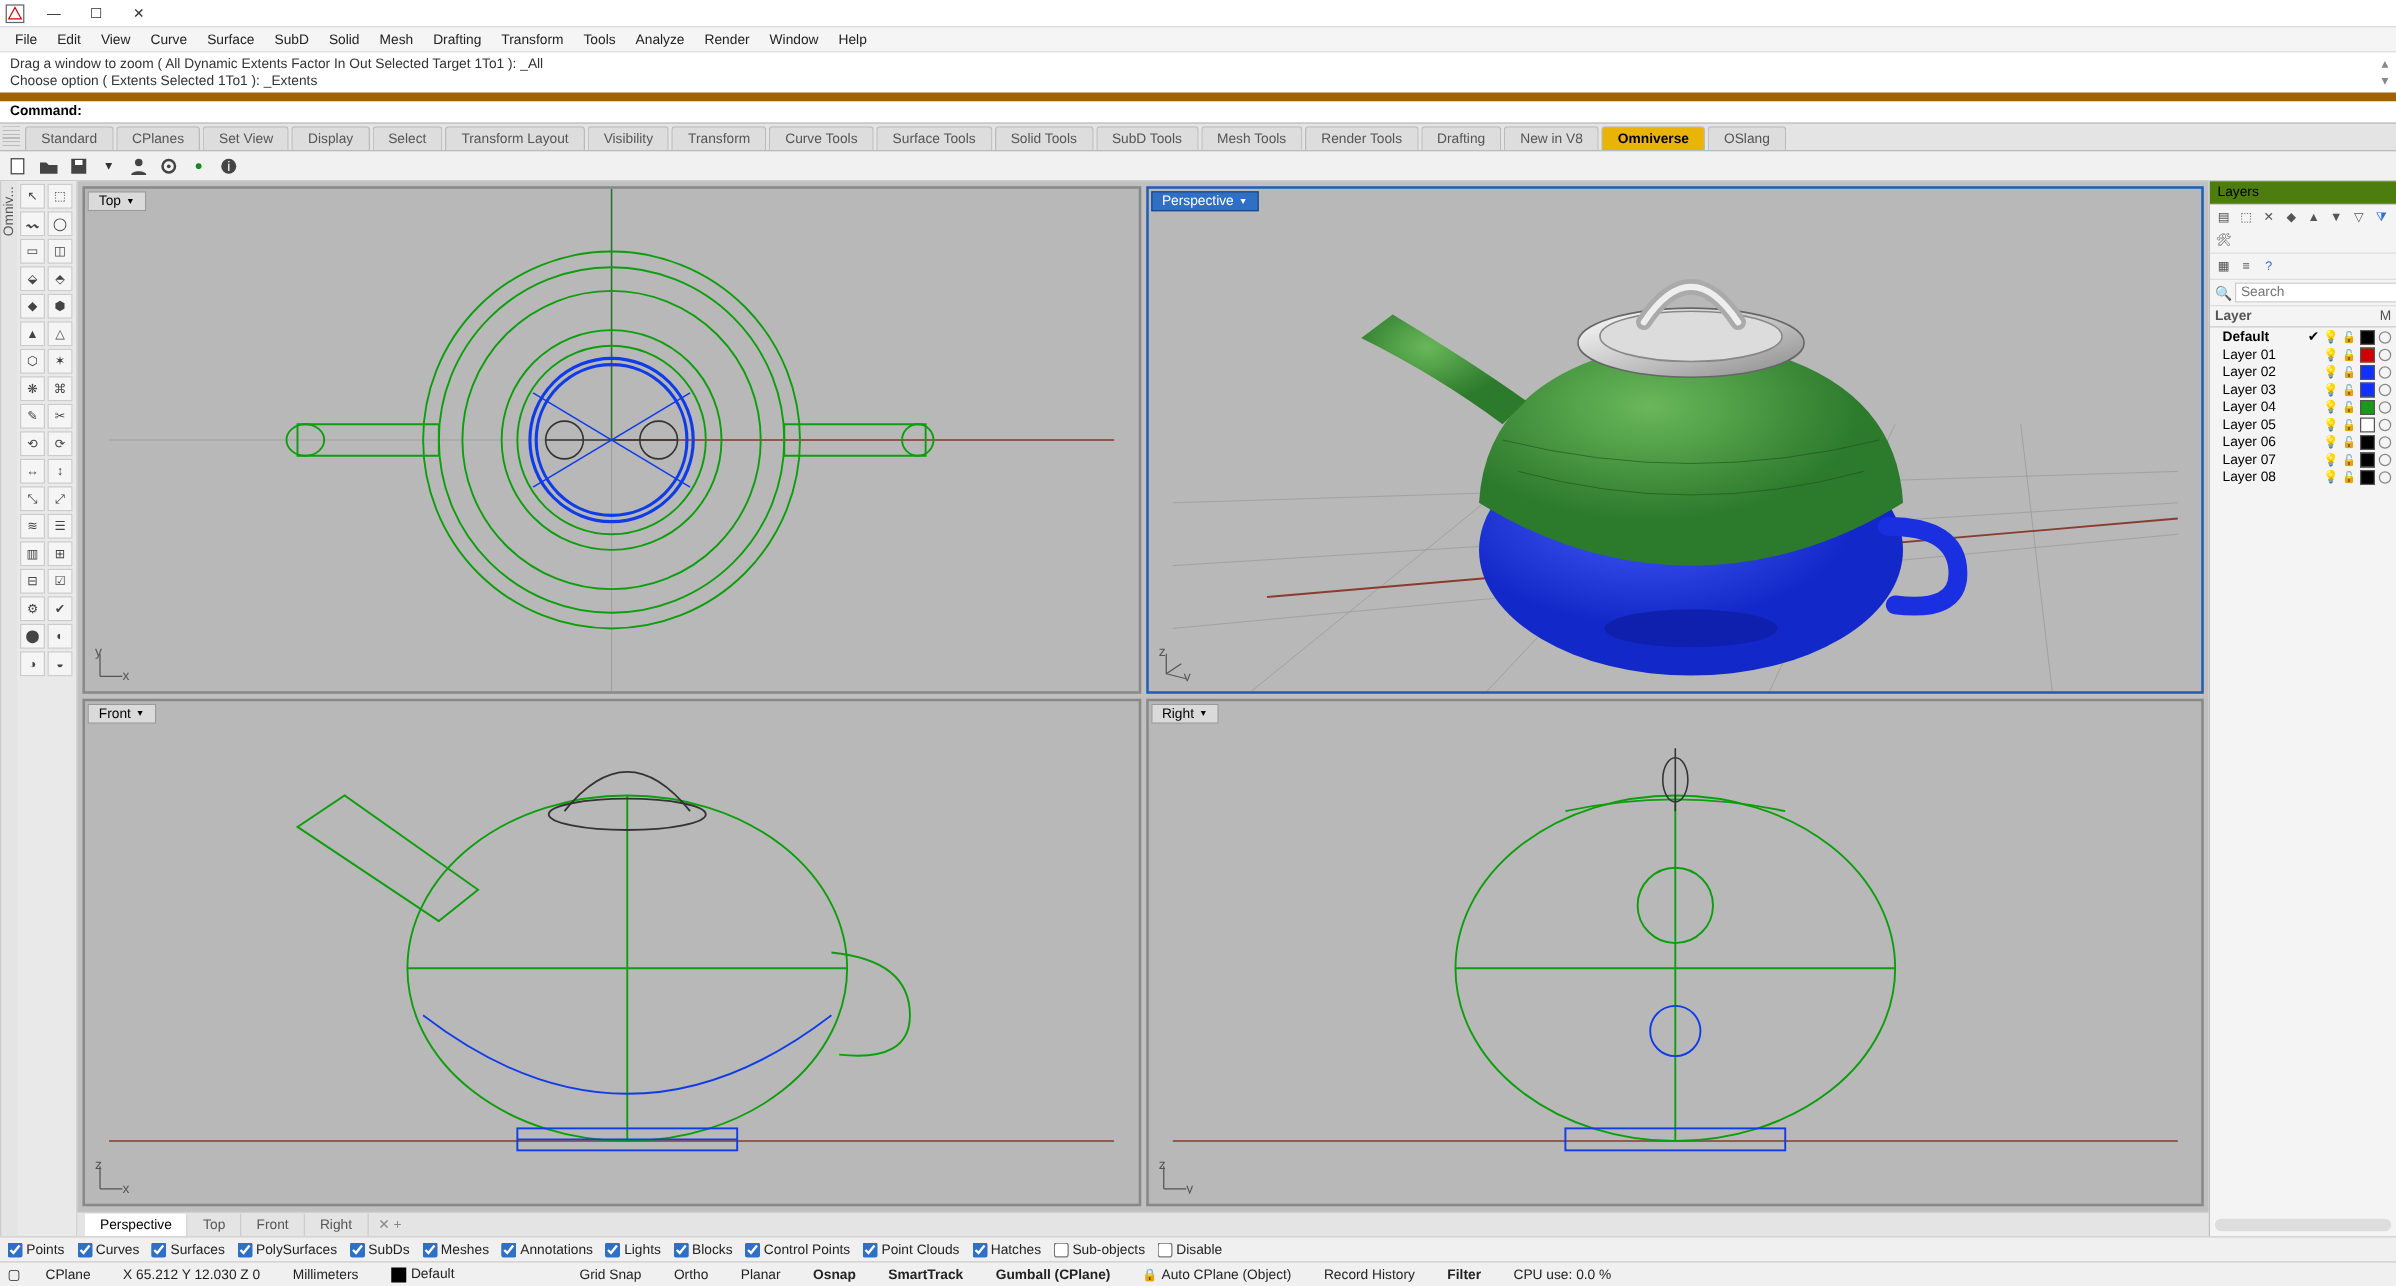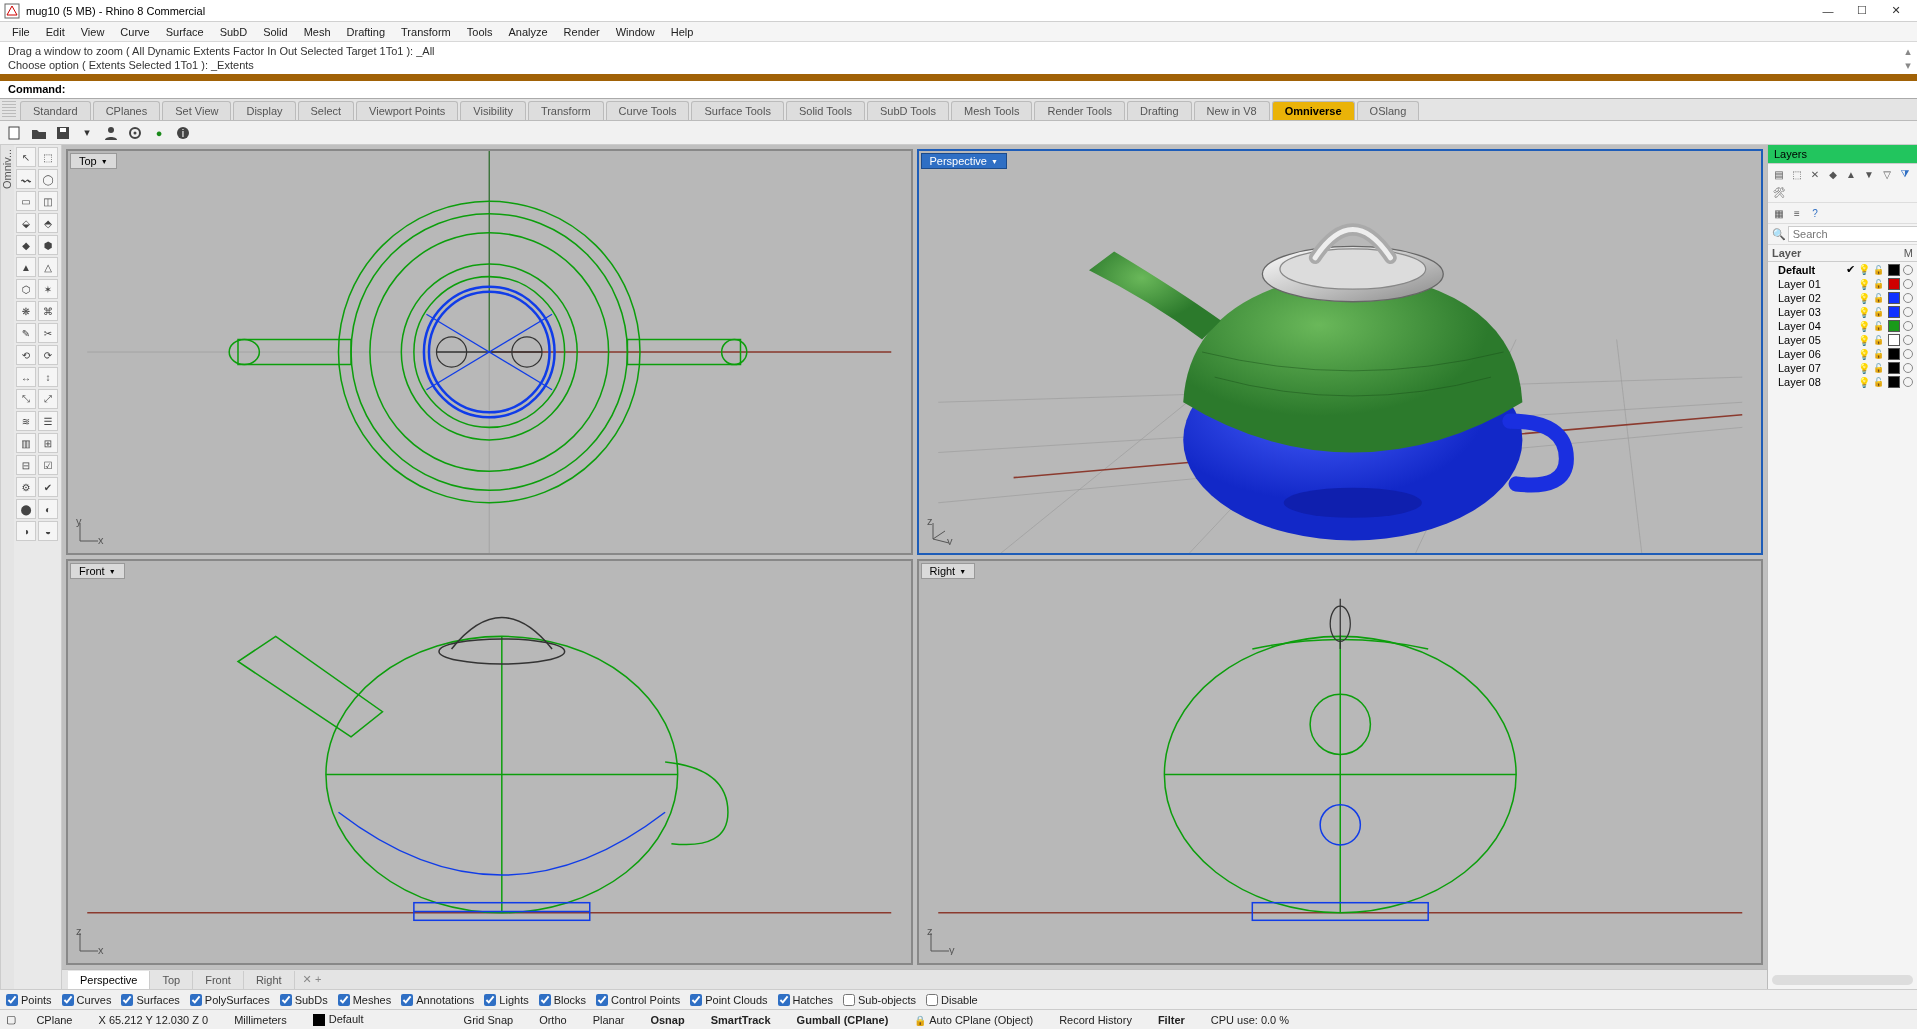--- a/index.html
+++ b/index.html
@@ -40,21 +40,21 @@
 .vp-axis { position:absolute; bottom:8px; left:8px; width:28px; height:28px; z-index:9;}
 
 .viewport svg.content { position:absolute; inset:0; width:100%; height:100%; }
 
 .viewtabs { height:20px; background:#e4e4e4; display:flex; align-items:center; padding-left:6px; gap:0; border-top:1px solid #bbb;}
 .viewtabs .vt { padding:3px 12px; color:#555; border-right:1px solid #ccc;}
 .viewtabs .vt.active { background:#fff; color:#000;}
 .viewtabs .plus { padding:3px 8px; color:#888;}
 
 .layers { width:150px; background:#f4f4f4; border-left:1px solid #bbb; display:flex; flex-direction:column;}
-.layers .hdr { padding:3px 6px; background:#22c55e; border-bottom:1px solid #ccc; font-weight:normal;}
+.layers .hdr { padding:3px 6px; background:#4d7c0f; border-bottom:1px solid #ccc; font-weight:normal;}
 .layers .iconrow { display:flex; gap:4px; padding:3px 4px; flex-wrap:wrap; border-bottom:1px solid #ddd;}
 .layers .iconrow span { width:14px; height:14px; display:flex; align-items:center; justify-content:center; color:#555; font-size:10px;}
 .layers .search { padding:2px 4px; border-bottom:1px solid #ddd; display:flex; align-items:center; gap:2px;}
 .layers .search input { flex:1; border:1px solid #ccc; padding:1px 14px 1px 4px; font-size:11px;}
 .layers .colhdr { display:flex; padding:2px 4px; border-bottom:1px solid #ccc; color:#555;}
 .layers .colhdr .lname { flex:1;font-weight:bold;}
 .layers .list { flex:1; overflow:auto;}
 .layerrow { display:flex; align-items:center; padding:1px 4px; gap:3px;}
 .layerrow .ln { flex:1; padding-left:6px;}
 .layerrow.def .ln { font-weight:bold;}
@@ -76,21 +76,20 @@
 .miniscrub { height:10px; margin:4px; background:#ddd; border-radius:5px;}
 </style>
 </head>
 <body>
 
 <div class="titlebar">
   <svg class="logo" viewBox="0 0 16 16">
       <rect x="1" y="1" width="14" height="14" fill="#fff" stroke="#666"></rect>
       <path d="M3 12 L8 3 L13 12 Z" fill="none" stroke="#c00" stroke-width="1"></path>
     </svg>
-  <div class="title">mug10 (5 MB) - Rhino 8 Commercial</div>
   <div class="winctl">
     <div>—</div>
     <div>☐</div>
     <div>✕</div>
   </div>
 </div>
 
 <div class="menubar">
   <div>File</div>
   <div>Edit</div>
@@ -118,21 +117,21 @@
     </div>
 </div>
 <div class="cmdprompt"><span>Command:</span></div>
 
 <div class="tabstrip vertical-handle" id="tool-tabs">
     <div class="tab">Standard</div>
     <div class="tab">CPlanes</div>
     <div class="tab">Set View</div>
     <div class="tab">Display</div>
     <div class="tab">Select</div>
-    <div class="tab">Viewport Points</div>
+    <div class="tab">Transform Layout</div>
     <div class="tab">Visibility</div>
     <div class="tab">Transform</div>
     <div class="tab">Curve Tools</div>
     <div class="tab">Surface Tools</div>
     <div class="tab">Solid Tools</div>
     <div class="tab">SubD Tools</div>
     <div class="tab">Mesh Tools</div>
     <div class="tab">Render Tools</div>
     <div class="tab">Drafting</div>
     <div class="tab">New in V8</div>

